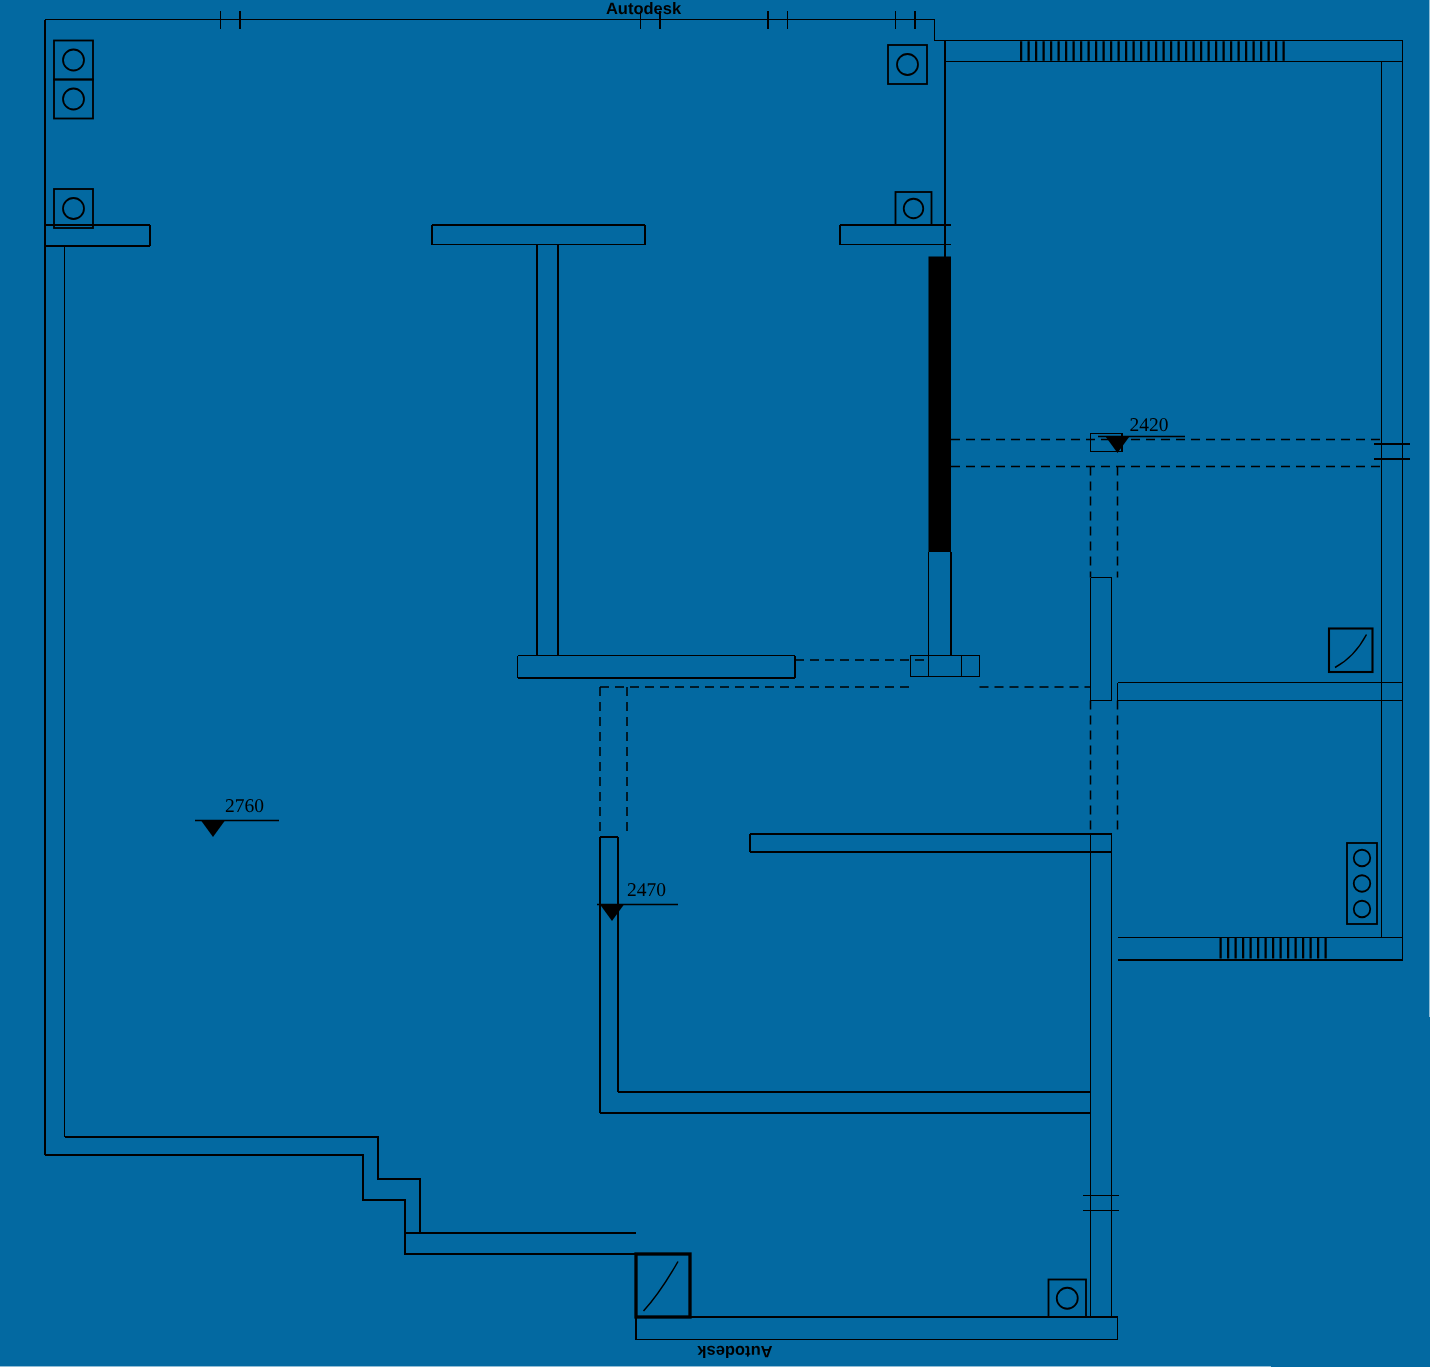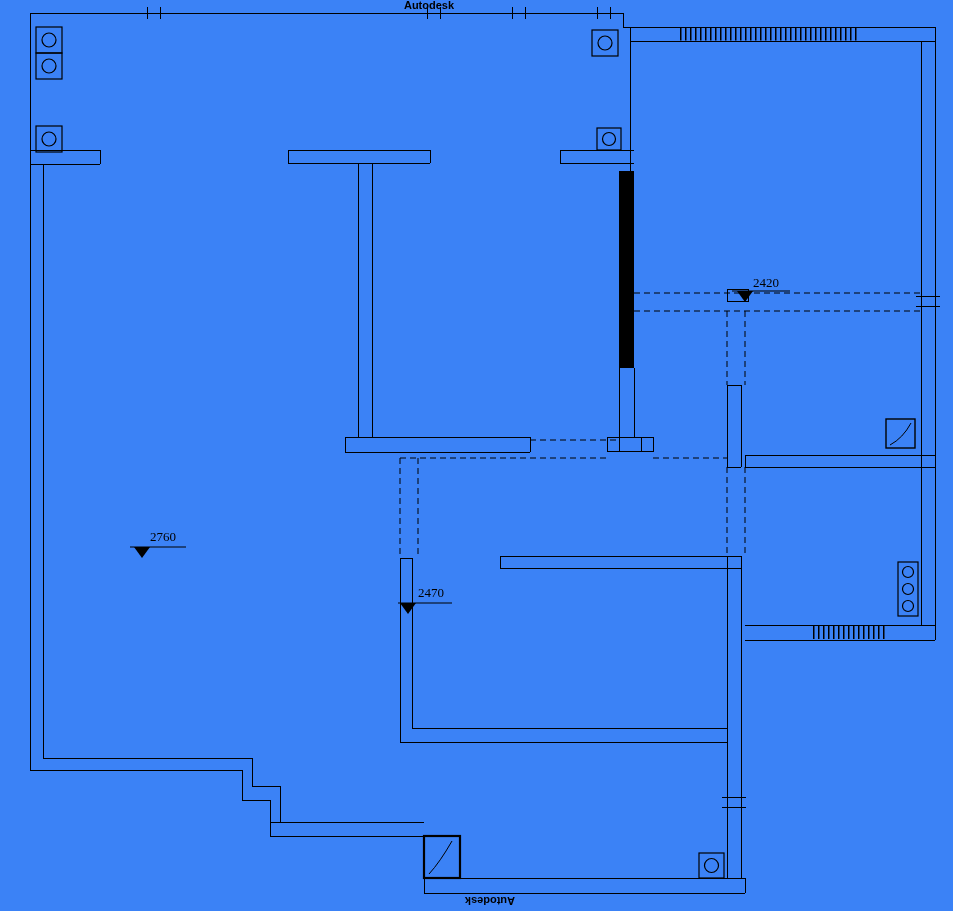--- a/index.html
+++ b/index.html
@@ -1,19 +1,19 @@
 <!DOCTYPE html>
 <html><head>
 <meta charset="utf-8">
 <style>
   html,body{margin:0;padding:0;background:#ffffff;}
   .stage{
     position:relative;
     width:953px;height:911px;
-    background:#3b82f6;
+    background:#0369a1;
     font-family:"Liberation Sans", sans-serif;
     overflow:hidden;
   }
   svg{display:block;}
   .wall{stroke:#000;stroke-width:1;fill:none;}
   .wall2{stroke:#000;stroke-width:1.4;fill:none;}
   .dash{stroke:#000;stroke-width:1;fill:none;stroke-dasharray:6 4;}
   .hatch{stroke:#000;fill:none;stroke-dasharray:1.5 3.5;}
   .sym{stroke:#000;stroke-width:1.2;fill:none;}
   .elevtext{font-family:"Liberation Serif", serif;font-size:13px;fill:#000;}

